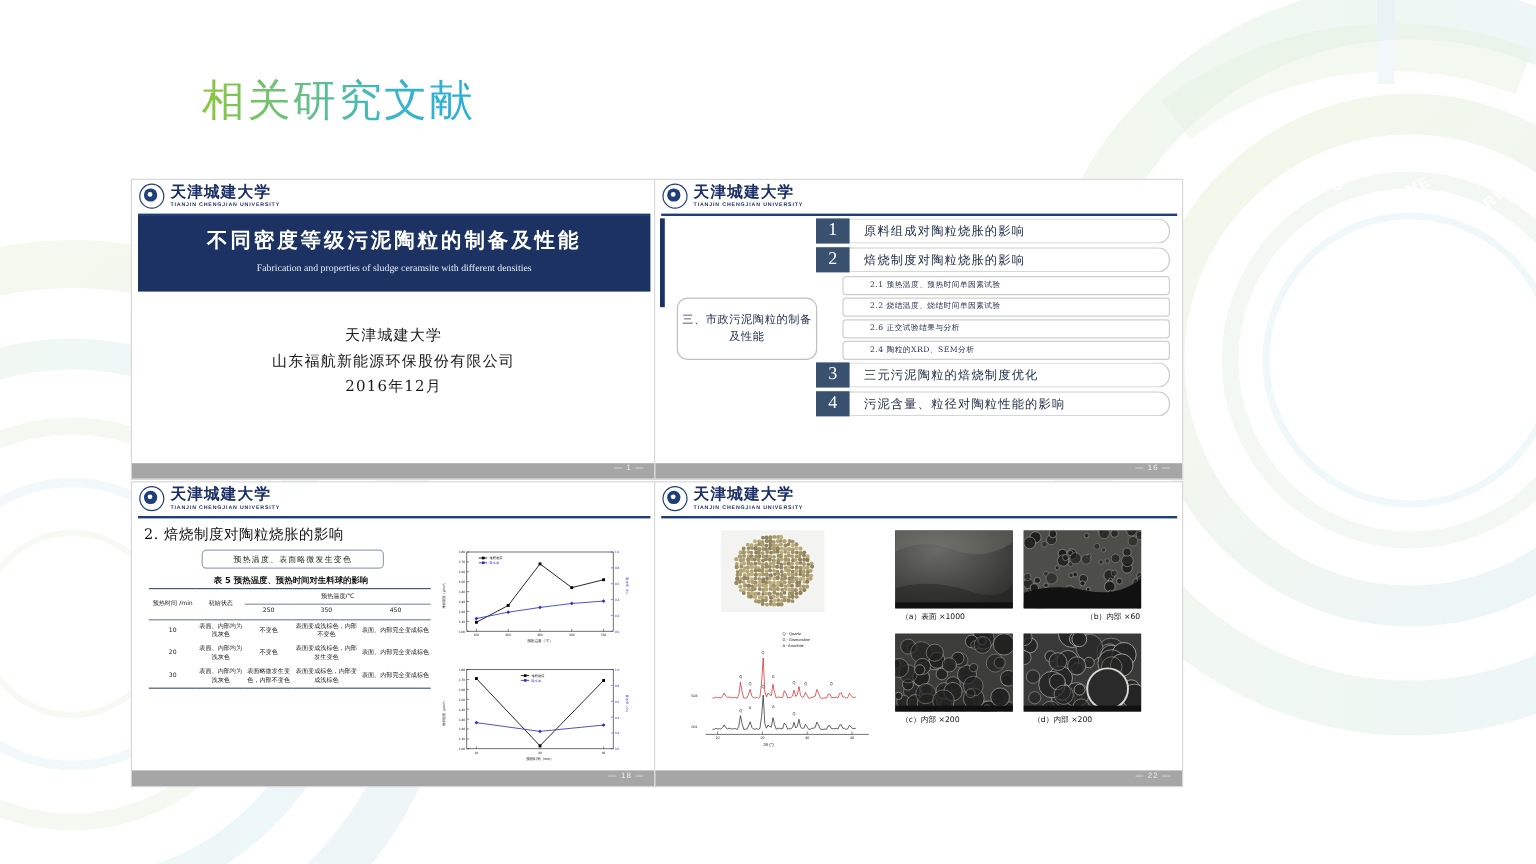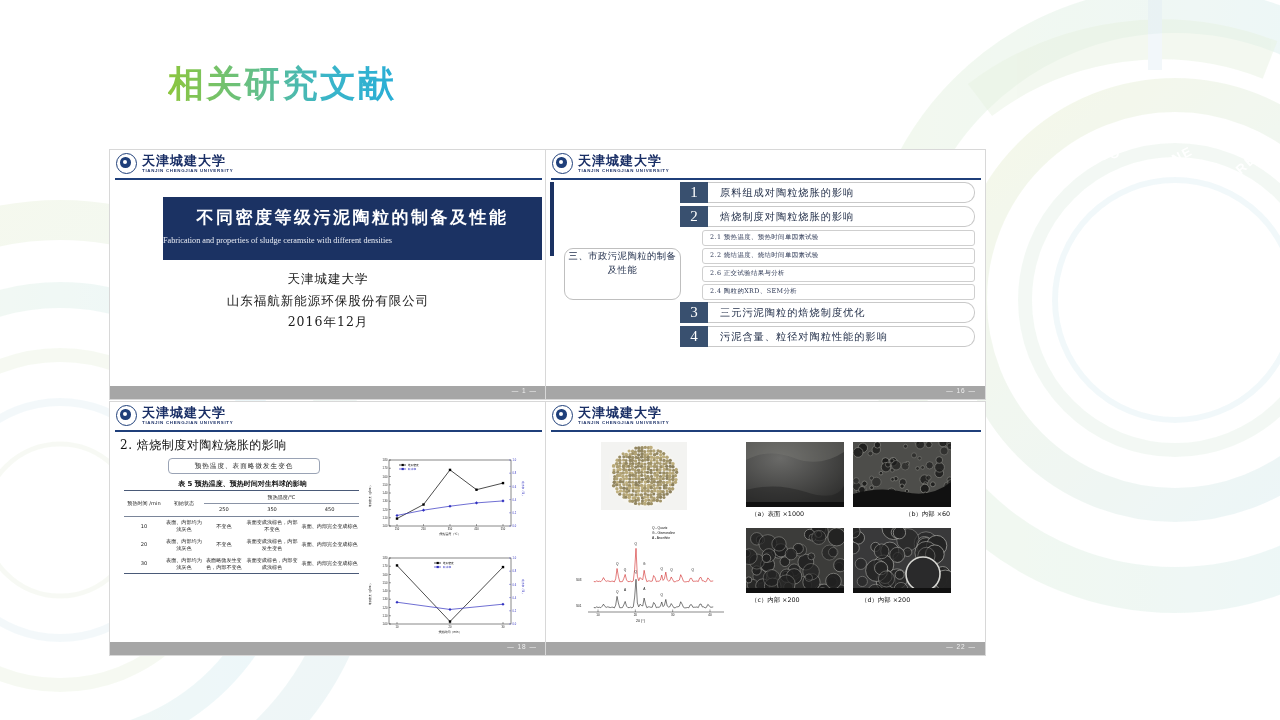--- a/index.html
+++ b/index.html
@@ -7,21 +7,21 @@
     width:1280px;height:720px;overflow:hidden;position:relative;
     background:#ffffff;
     font-family:"Liberation Sans","DejaVu Sans",sans-serif;
   }
   
   .bg-deco{position:absolute;inset:0;overflow:hidden;pointer-events:none;z-index:0;}
   .deco-word{position:absolute;color:#ffffff;font-size:13px;letter-spacing:2px;font-weight:bold;}
   
   .page-title{
     position:absolute;left:168px;top:60px;z-index:5;
-    font-size:36px;font-weight:bold;letter-spacing:2px;
+    font-size:36px;font-weight:normal;letter-spacing:2px;
     background:linear-gradient(90deg,#8cc63e 0%, #63bf8c 40%, #3ab5c9 70%, #2aaed6 100%);
     -webkit-background-clip:text;background-clip:text;
     -webkit-text-fill-color:transparent;color:#5bb85b;
     font-family:"DejaVu Sans","Liberation Sans",sans-serif;
   }
   
   .slides{position:absolute;left:110px;top:150px;width:875px;height:505px;z-index:4;}
   .slide{position:absolute;background:#fff;box-shadow:0 0 0 1px #d8d8d8;overflow:hidden;}
   .s1{left:0;top:0;width:436px;height:249px;}
   .s2{left:436px;top:0;width:439px;height:249px;}
@@ -38,45 +38,45 @@
     border-radius:50%;background:#fff;}
   .logo-cn{font-size:13px;font-weight:bold;color:#1a2f66;letter-spacing:1px;line-height:1;
     font-family:"DejaVu Sans","Liberation Sans",sans-serif;}
   .logo-en{font-size:4.4px;font-weight:bold;color:#1a2f66;letter-spacing:.7px;margin-top:1.5px;
     font-family:"Liberation Sans",sans-serif;}
   .head-rule{position:absolute;left:5px;right:4px;bottom:0;height:1.6px;background:#1f3f7a;}
   .sl-foot{position:absolute;left:0;right:0;bottom:0;height:13px;background:#a6a6a6;}
   .sl-foot span{position:absolute;right:9px;top:1px;font-size:6.5px;color:#f0f0f0;letter-spacing:1px;}
   
   .cover-body{position:relative;height:206px;}
-  .cover-band{position:absolute;left:5px;right:4px;top:17px;height:63px;background:#1b3263;margin-left:48px;}
+  .cover-band{position:absolute;left:5px;right:4px;top:0;height:63px;background:#1b3263;}
   .cover-band .cn{color:#fff;text-align:center;font-size:17px;font-weight:bold;letter-spacing:2.5px;
     margin-top:9px;font-family:"DejaVu Serif","Liberation Serif",serif;}
-  .cover-band .en{color:#e9ecf4;text-align:left;font-size:8.2px;margin-top:7px;
+  .cover-band .en{color:#e9ecf4;text-align:center;font-size:8.2px;margin-top:7px;
     font-family:"Liberation Serif",serif;}
   .cover-lines{position:absolute;left:0;right:0;top:88px;text-align:center;color:#1a1a1a;}
   .cover-lines div{font-size:12.5px;line-height:1.72;letter-spacing:1px;
     font-family:"DejaVu Serif","Liberation Serif",serif;}
   
   .ag-wrap{position:relative;height:206px;}
   .ag-leftbar{position:absolute;left:4px;top:2px;width:4px;height:74px;background:#1b3263;}
   .ag-center{position:absolute;left:18px;top:68px;width:115px;height:50px;border:1px solid #bfbfbf;
-    border-radius:9px;display:flex;align-items:flex-start;justify-content:center;text-align:center;}
+    border-radius:9px;display:flex;align-items:center;justify-content:center;text-align:center;}
   .ag-center span{font-size:9.3px;line-height:1.5;color:#23304d;letter-spacing:.5px;
     font-family:"DejaVu Serif","Liberation Serif",serif;}
   .ag-main{position:absolute;left:134px;top:2px;right:10px;}
   .ag-item{display:flex;align-items:stretch;height:21px;margin-bottom:3px;}
   .ag-num{width:28px;background:#39506f;color:#fff;font-size:15px;display:flex;
     align-items:center;justify-content:center;font-family:"Liberation Serif",serif;flex:none;}
   .ag-txt{flex:1;border:1px solid #c9c9c9;border-left:none;border-radius:0 10px 10px 0;
     display:flex;align-items:center;padding-left:12px;font-size:10.2px;color:#1d2a45;
     letter-spacing:1px;font-family:"DejaVu Serif","Liberation Serif",serif;}
   .ag-sub{margin:2px 0 2px 22px;}
   .ag-subitem{height:13.5px;border:1px solid #cfcfcf;border-radius:3px;display:flex;
-    align-items:center;padding-left:7px;margin-bottom:2.5px;font-size:6.4px;color:#2a3552;
+    align-items:center;padding-left:22px;margin-bottom:2.5px;font-size:6.4px;color:#2a3552;
     letter-spacing:.4px;font-family:"DejaVu Serif","Liberation Serif",serif;}
   
   .s3-body{position:relative;height:212px;}
   .s3-h2{position:absolute;left:10px;top:5px;font-size:12px;color:#111;letter-spacing:.5px;
     font-family:"DejaVu Serif","Liberation Serif",serif;}
   .s3-pill{position:absolute;left:58px;top:26px;width:150px;height:14px;border:1px solid #9aa3b5;
     border-radius:4px;display:flex;align-items:center;justify-content:center;
     font-size:6.6px;color:#222;letter-spacing:1px;font-family:"DejaVu Serif","Liberation Serif",serif;}
   .tbl-cap{position:absolute;left:20px;top:47px;width:225px;text-align:center;font-size:7px;
     font-weight:bold;color:#111;font-family:"DejaVu Sans","Liberation Sans",sans-serif;}

